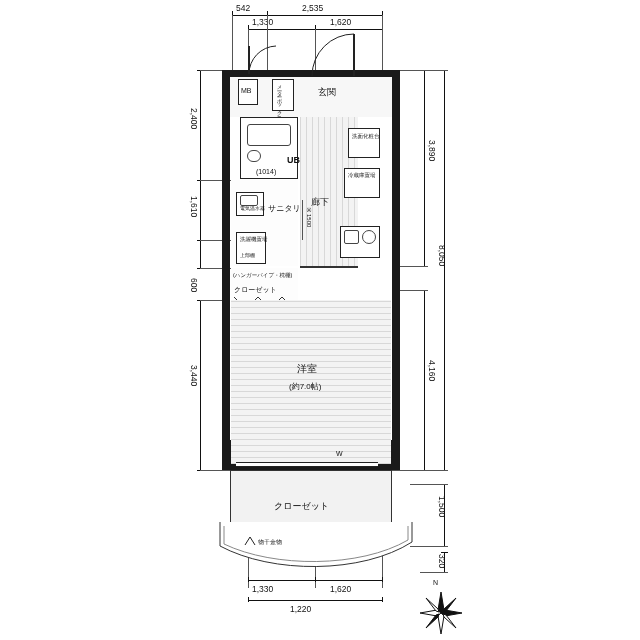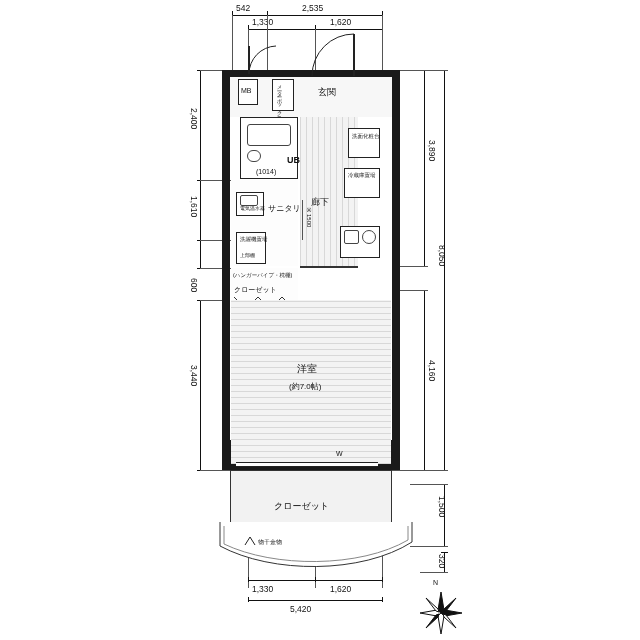--- a/index.html
+++ b/index.html
@@ -111,21 +111,21 @@
   <div class="line hl" style="left:248px;top:580px;width:134px;"></div>
   <div class="tick" style="left:248px;top:577px;"></div>
   <div class="tick" style="left:315px;top:577px;"></div>
   <div class="tick" style="left:382px;top:577px;"></div>
   <div class="dimtxt" style="left:252px;top:584px;">1,330</div>
   <div class="dimtxt" style="left:330px;top:584px;">1,620</div>
 
   <div class="line hl" style="left:248px;top:600px;width:134px;"></div>
   <div class="tick" style="left:248px;top:597px;"></div>
   <div class="tick" style="left:382px;top:597px;"></div>
-  <div class="dimtxt" style="left:290px;top:604px;">5,420</div>
+  <div class="dimtxt" style="left:290px;top:604px;">1,220</div>
 
   <div class="wall" style="left:222px;top:70px;width:8px;height:400px;"></div>
   <div class="wall" style="left:392px;top:70px;width:8px;height:400px;"></div>
   <div class="wall" style="left:222px;top:70px;width:178px;height:7px;"></div>
   <div class="wall" style="left:222px;top:464px;width:178px;height:6px;"></div>
 
   <div class="wall" style="left:222px;top:440px;width:14px;height:30px;"></div>
   <div class="wall" style="left:378px;top:440px;width:22px;height:30px;"></div>
   <div class="wall" style="left:222px;top:70px;width:14px;height:22px;"></div>
 

